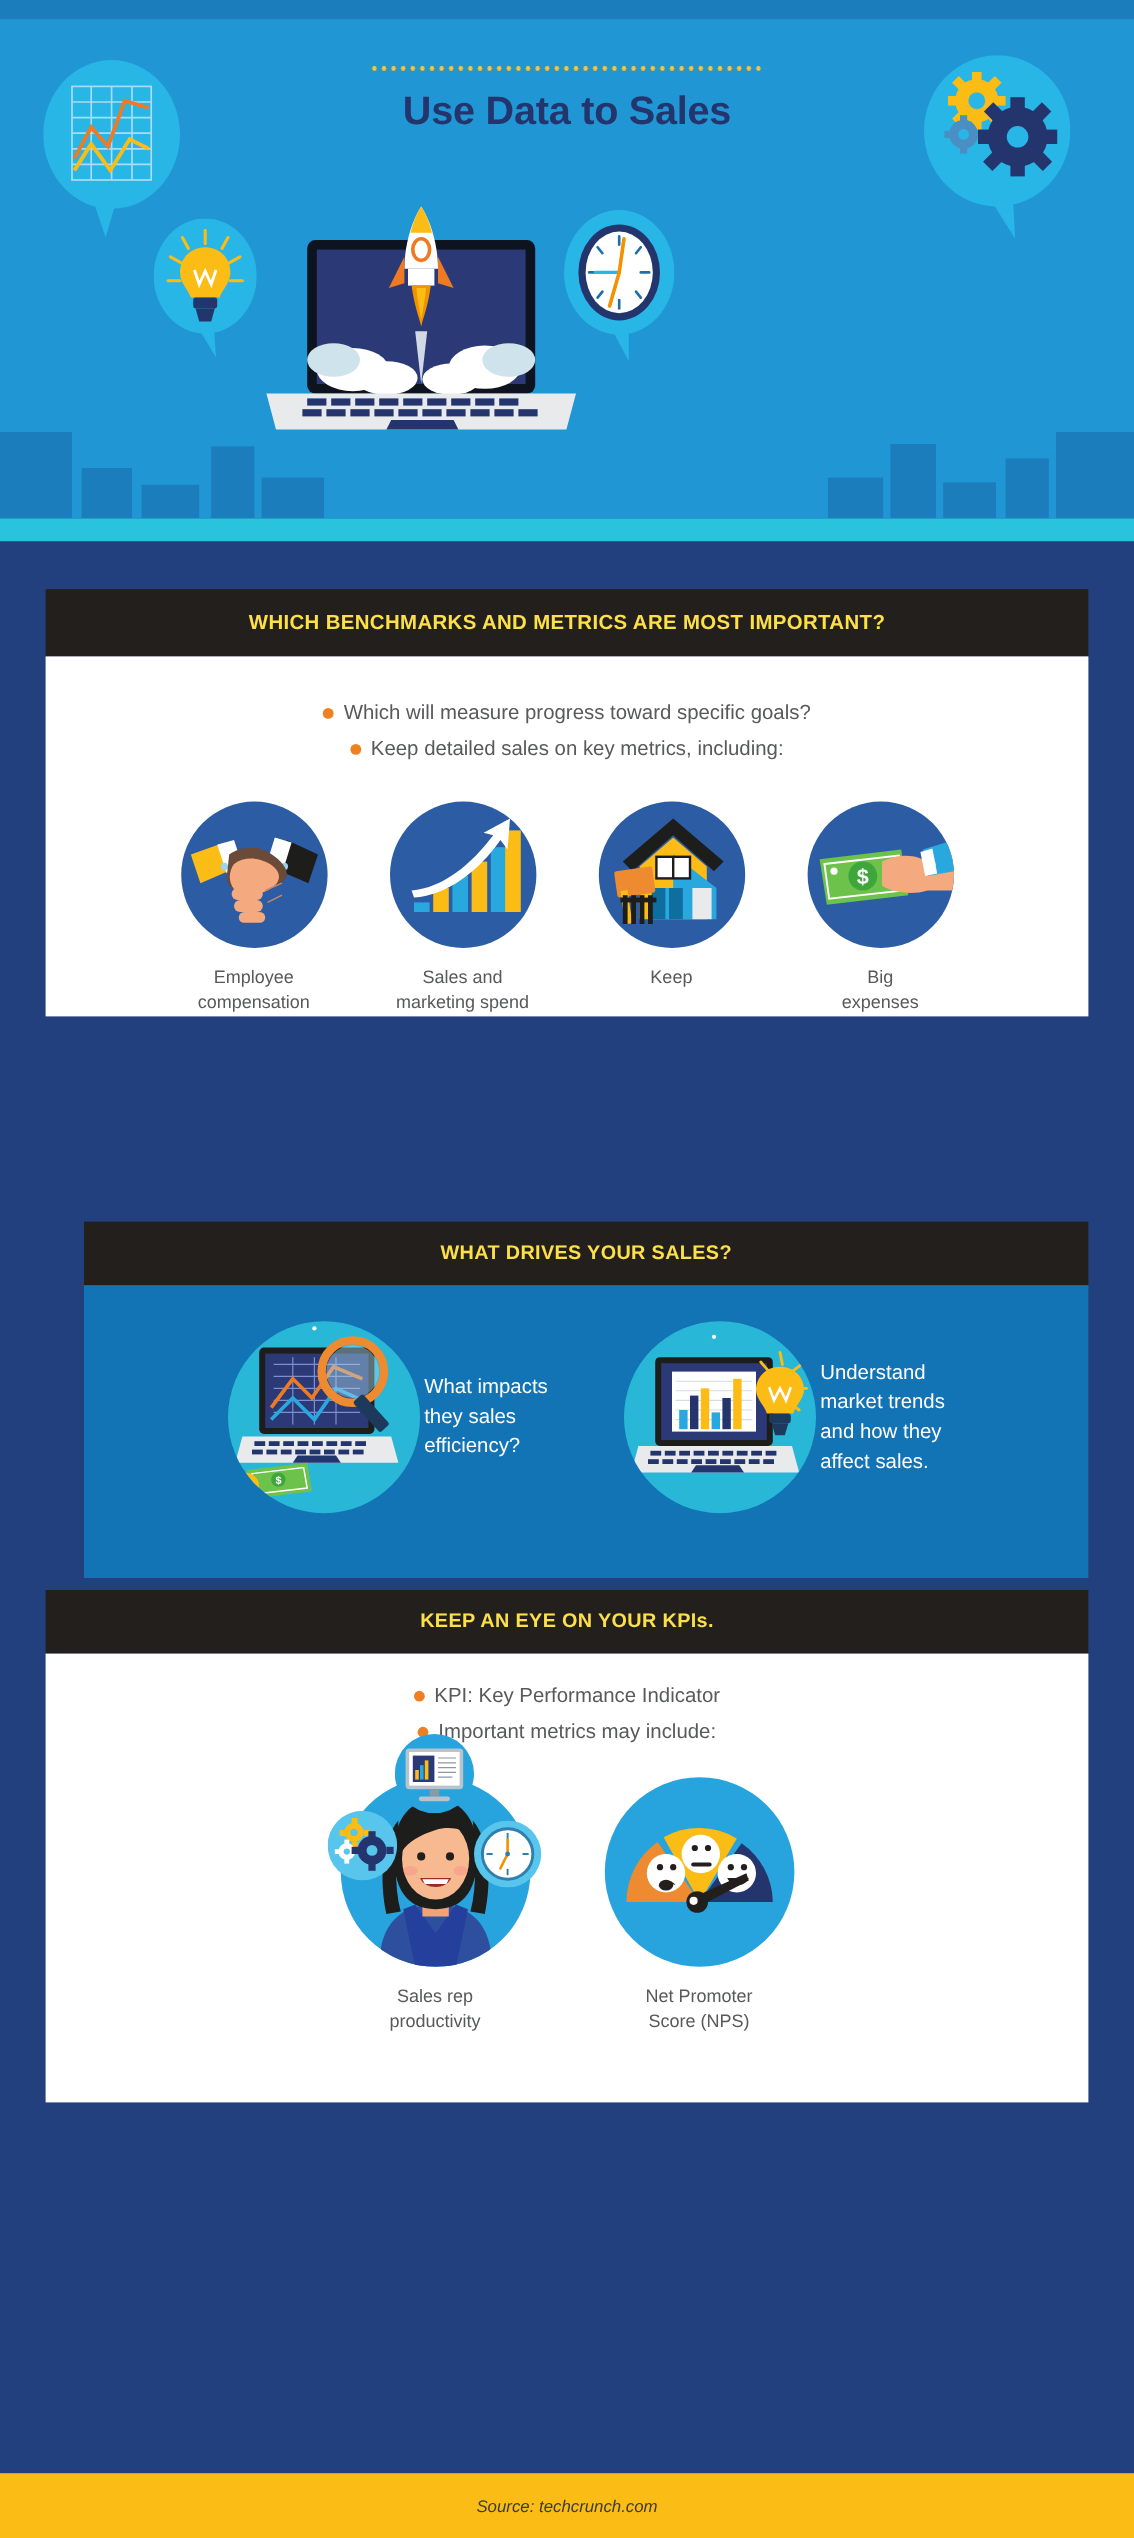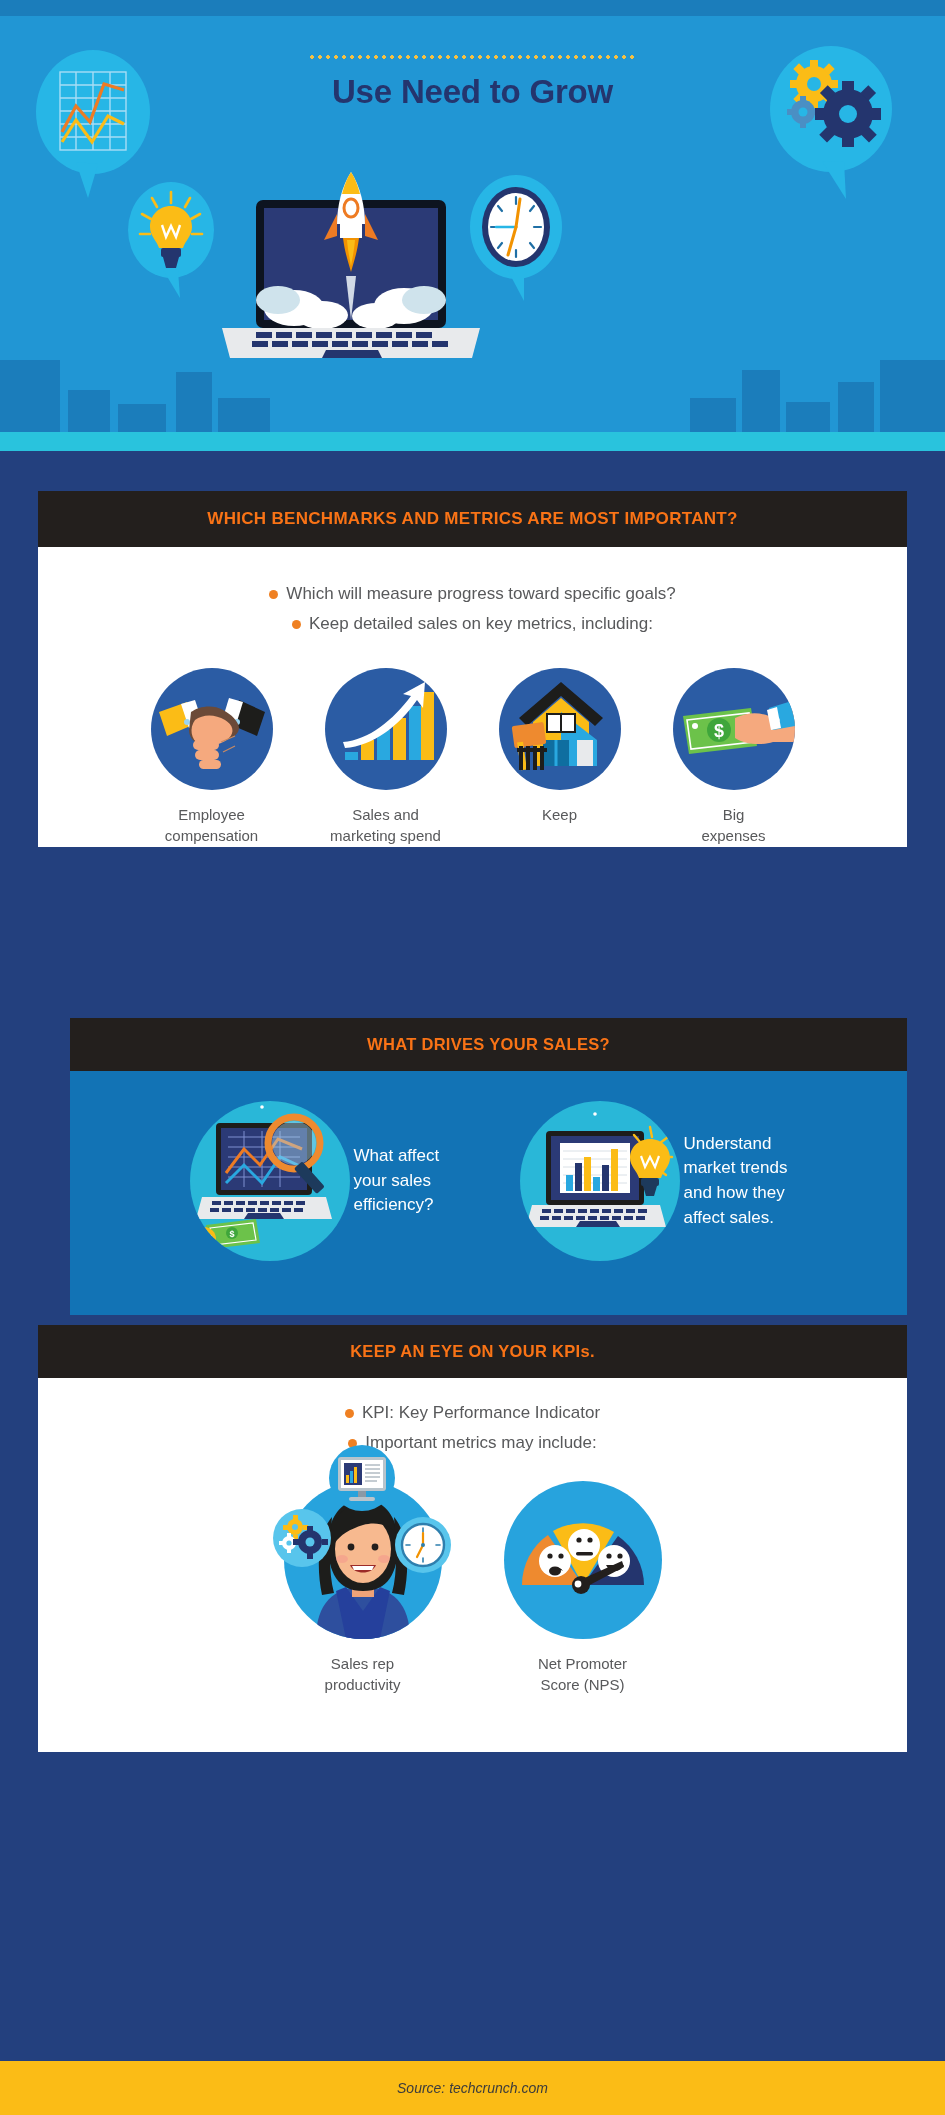--- a/index.html
+++ b/index.html
@@ -39,21 +39,21 @@
     font-size:33px; font-weight:bold; color:#24356e;
     letter-spacing:-0.2px;
   }
 
   
   .bubble { position:absolute; }
 
   
   .panel { position:absolute; left:38px; width:869px; }
   .bar {
-    background:#231f1d; color:#f97316; text-align:left;
+    background:#231f1d; color:#fde047; text-align:left;
     font-weight:bold; letter-spacing:0.3px;
     display:flex; align-items:center; justify-content:center;
   }
   .bar-1 { height:56px; font-size:17px; }
   .bar-2 { height:53px; font-size:16.5px; }
   .bar-3 { height:53px; font-size:16.5px; }
 
   .white-body { background:#ffffff; }
   .blue-body  { background:#1273b5; }
 
@@ -105,21 +105,21 @@
       <rect x="218" y="86" width="52" height="34" fill="#1b7dbb"></rect>
       <rect x="690" y="86" width="46" height="34" fill="#1b7dbb"></rect>
       <rect x="742" y="58" width="38" height="62" fill="#1b7dbb"></rect>
       <rect x="786" y="90" width="44" height="30" fill="#1b7dbb"></rect>
       <rect x="838" y="70" width="36" height="50" fill="#1b7dbb"></rect>
       <rect x="880" y="48" width="65" height="72" fill="#1b7dbb"></rect>
     </svg>
 
     <div class="title-wrap">
       <div class="dotted-rule"></div>
-      <div class="title-2">Use Need to Grow</div>
+      <div class="title-2">Use Data to Sales</div>
     </div>
 
     <div class="bubble" style="left:36px; top:50px;">
       <svg width="115" height="150" viewBox="0 0 115 150">
         <ellipse cx="57" cy="62" rx="57" ry="62" fill="#27b6e6"></ellipse>
         <path d="M40 112 L52 148 L62 114 Z" fill="#27b6e6"></path>
         <g stroke="#a8ddf5" stroke-width="1.4" fill="none">
           <rect x="24" y="22" width="66" height="78"></rect>
           <line x1="24" y1="35" x2="90" y2="35"></line>
             <line x1="24" y1="48" x2="90" y2="48"></line>
@@ -435,21 +435,21 @@
               <circle cx="104" cy="42" r="22" fill="#a8d8ee" opacity="0.45"></circle>
               <rect x="114" y="60" width="11" height="34" rx="2" fill="#1d3a5c" transform="rotate(-42 119 77)"></rect>
               <path d="M16 124 L66 118 L70 142 L20 148 Z" fill="#6cc24a"></path>
               <path d="M20 127 L63 122 L66 139 L23 144 Z" fill="none" stroke="#ffffff" stroke-width="1.2"></path>
               <circle cx="42" cy="132" r="6" fill="#3fa63b"></circle>
               <text x="42" y="136" font-size="9" font-weight="bold" fill="#ffffff" text-anchor="middle" font-family="Liberation Sans, sans-serif">$</text>
               <circle cx="14" cy="138" r="12" fill="#fbbc16"></circle>
               <text x="14" y="143" font-size="13" font-weight="bold" fill="#e09a00" text-anchor="middle" font-family="Liberation Sans, sans-serif">$</text>
             </svg>
           </div>
-          <div class="pair-text">What affect your sales efficiency?</div>
+          <div class="pair-text">What impacts they sales efficiency?</div>
         </div>
 
         <div class="pair">
           <div class="circ" style="width:160px;height:160px;background:#29b7d8;">
             <svg width="160" height="160" viewBox="0 0 160 160">
               <rect x="26" y="30" width="98" height="74" rx="4" fill="#1d1d1b"></rect>
               <rect x="31" y="35" width="88" height="64" fill="#2b3a76"></rect>
               <rect x="40" y="42" width="70" height="50" fill="#ffffff"></rect>
               <g stroke="#d5dce3" stroke-width="0.9">
                 <line x1="43" y1="50" x2="107" y2="50"></line>

